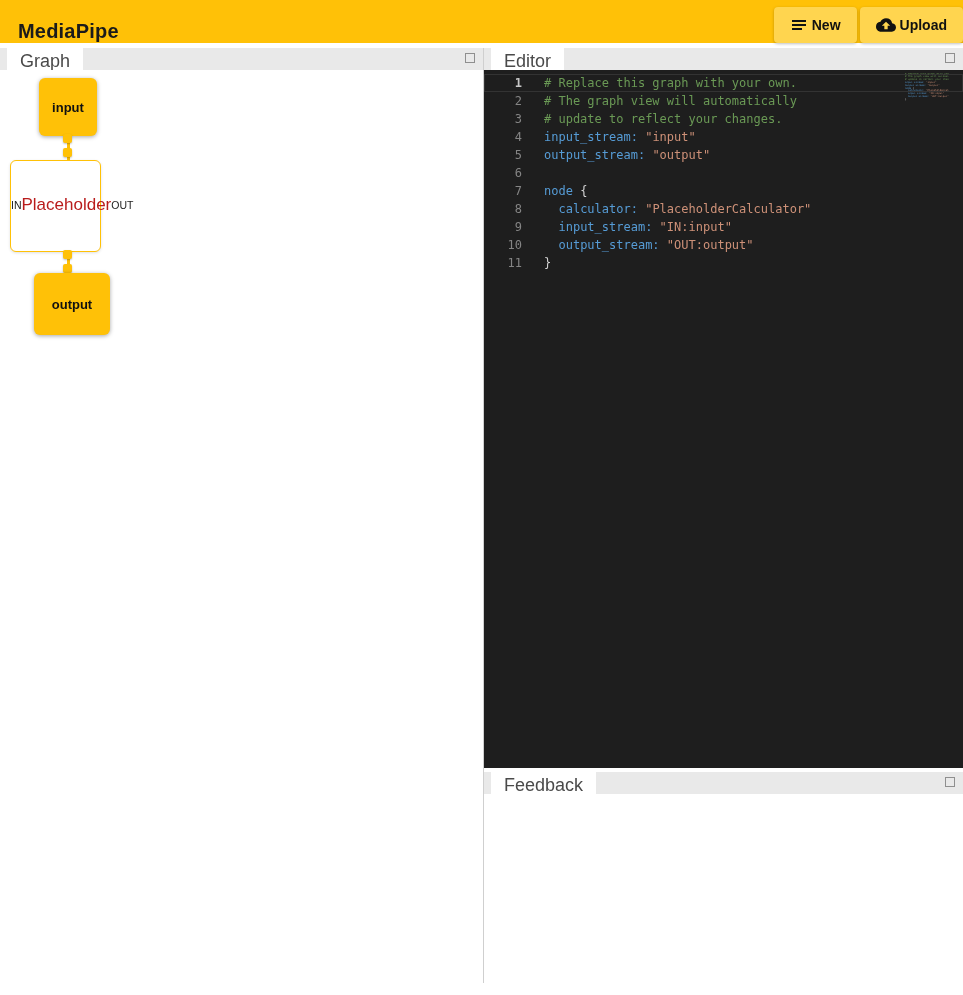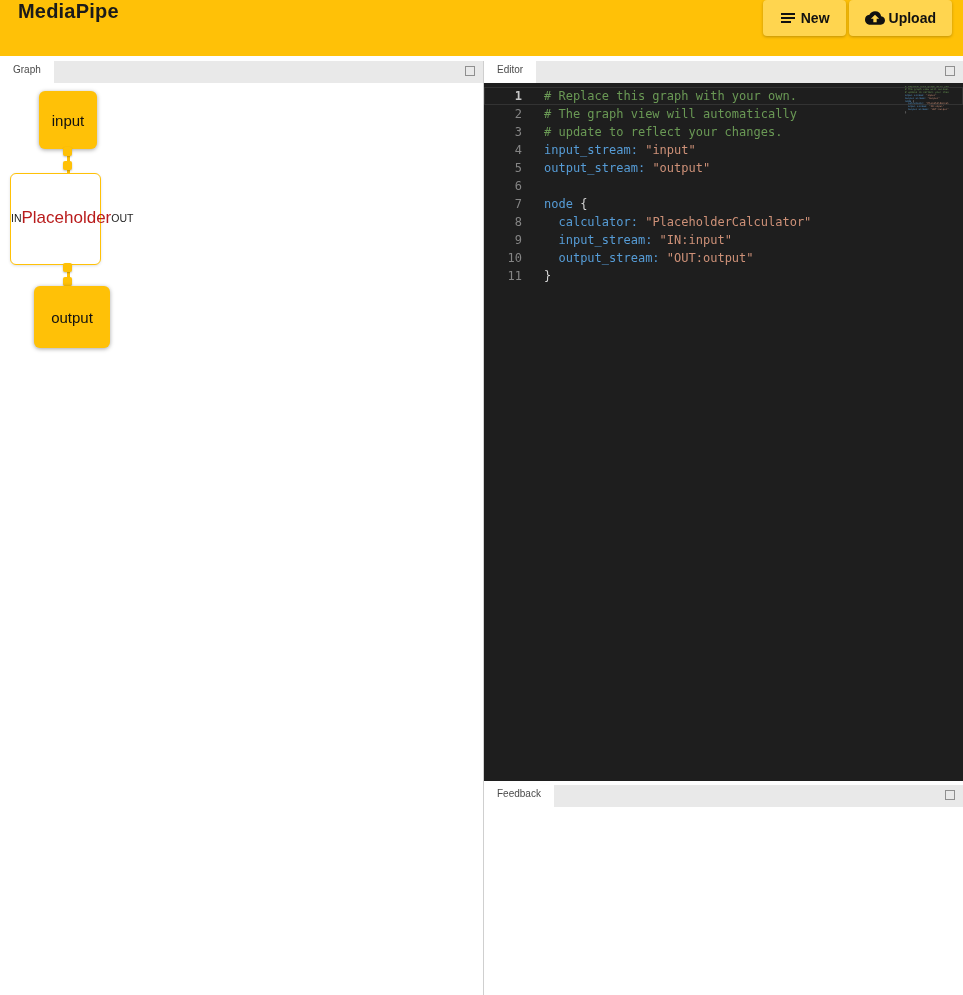--- a/index.html
+++ b/index.html
@@ -11,48 +11,48 @@
     --code-string:#CE9178;
     --code-plain:#D4D4D4;
     --line-number:#858585;
     --line-number-active:#C6C6C6;
     --strip-bg:#E9E9E9;
   }
   *{box-sizing:border-box;margin:0;padding:0;}
   html,body{width:963px;height:995px;overflow:hidden;background:#fff;
     font-family:"Liberation Sans","DejaVu Sans",sans-serif;}
   
-  .app-header{height:56px;background:var(--accent);display:flex;align-items:flex-start;
-    justify-content:space-between;padding:0 11px 0 18px;}
+  .app-header{height:43px;background:var(--accent);display:flex;align-items:flex-end;
+    justify-content:space-between;padding:0 0 0 18px;}
   .app-title{font-size:20px;font-weight:bold;color:#1b1b1b;letter-spacing:.2px;}
   .header-buttons{display:flex;gap:3px;}
   .hbtn{display:flex;align-items:center;gap:4px;height:36px;padding:0 16px;
     background:var(--button-bg);border:none;border-radius:4px;cursor:pointer;
     font-family:inherit;font-size:14px;font-weight:600;color:#111;
     box-shadow:0 1px 3px rgba(0,0,0,.25);}
   .hbtn svg{display:block;}
   
   .main{display:flex;height:calc(100% - 55px);padding-top:5px;}
   .graph-panel{width:484px;border-right:1px solid #cfcfcf;display:flex;flex-direction:column;}
   .right-col{flex:1;display:flex;flex-direction:column;gap:4px;}
   .editor-panel{height:720px;display:flex;flex-direction:column;}
   .feedback-panel{flex:1;display:flex;flex-direction:column;}
   
   .tabstrip{height:22px;background:var(--strip-bg);display:flex;align-items:stretch;
     flex:0 0 22px;position:relative;}
-  .tab{background:#fff;padding:3px 13px 0 13px;font-size:10px;color:#4a4a4a;
-    cursor:pointer;white-space:nowrap;}
+  .tab{background:#fff;padding:3px 13px 0 13px;font-size:18px;color:#4a4a4a;
+    margin-left:7px;cursor:pointer;white-space:nowrap;}
   .max-icon{position:absolute;right:8px;top:5px;width:10px;height:10px;
     border:1px solid #8f8f8f;background:transparent;cursor:pointer;}
   
   .graph-canvas{flex:1;position:relative;background:#fff;}
   .gnode{position:absolute;background:var(--accent);border-radius:6px;
     display:flex;align-items:center;justify-content:center;
     box-shadow:0 1px 4px rgba(0,0,0,.35);cursor:pointer;}
-  .gnode .nlabel{font-size:15px;font-weight:normal;color:#111;}
+  .gnode .nlabel{font-size:13px;font-weight:bold;color:#111;}
   .node-input{left:39px;top:8px;width:58px;height:58px;}
   .node-output{left:34px;top:203px;width:76px;height:62px;}
   .node-calc{left:10px;top:90px;width:91px;height:92px;background:#fff;
     border:1.5px solid var(--accent);border-radius:6px;
     flex-direction:row;justify-content:space-between;padding:6px 0 8px 0;
     box-shadow:0 1px 3px rgba(0,0,0,.12);}
   .node-calc .port{font-size:10.5px;color:#222;}
   .node-calc .calc-label{font-size:17px;color:#b91c1c;}
   .edge{position:absolute;left:63px;width:10px;}
   .edge-1{top:64px;height:28px;}

